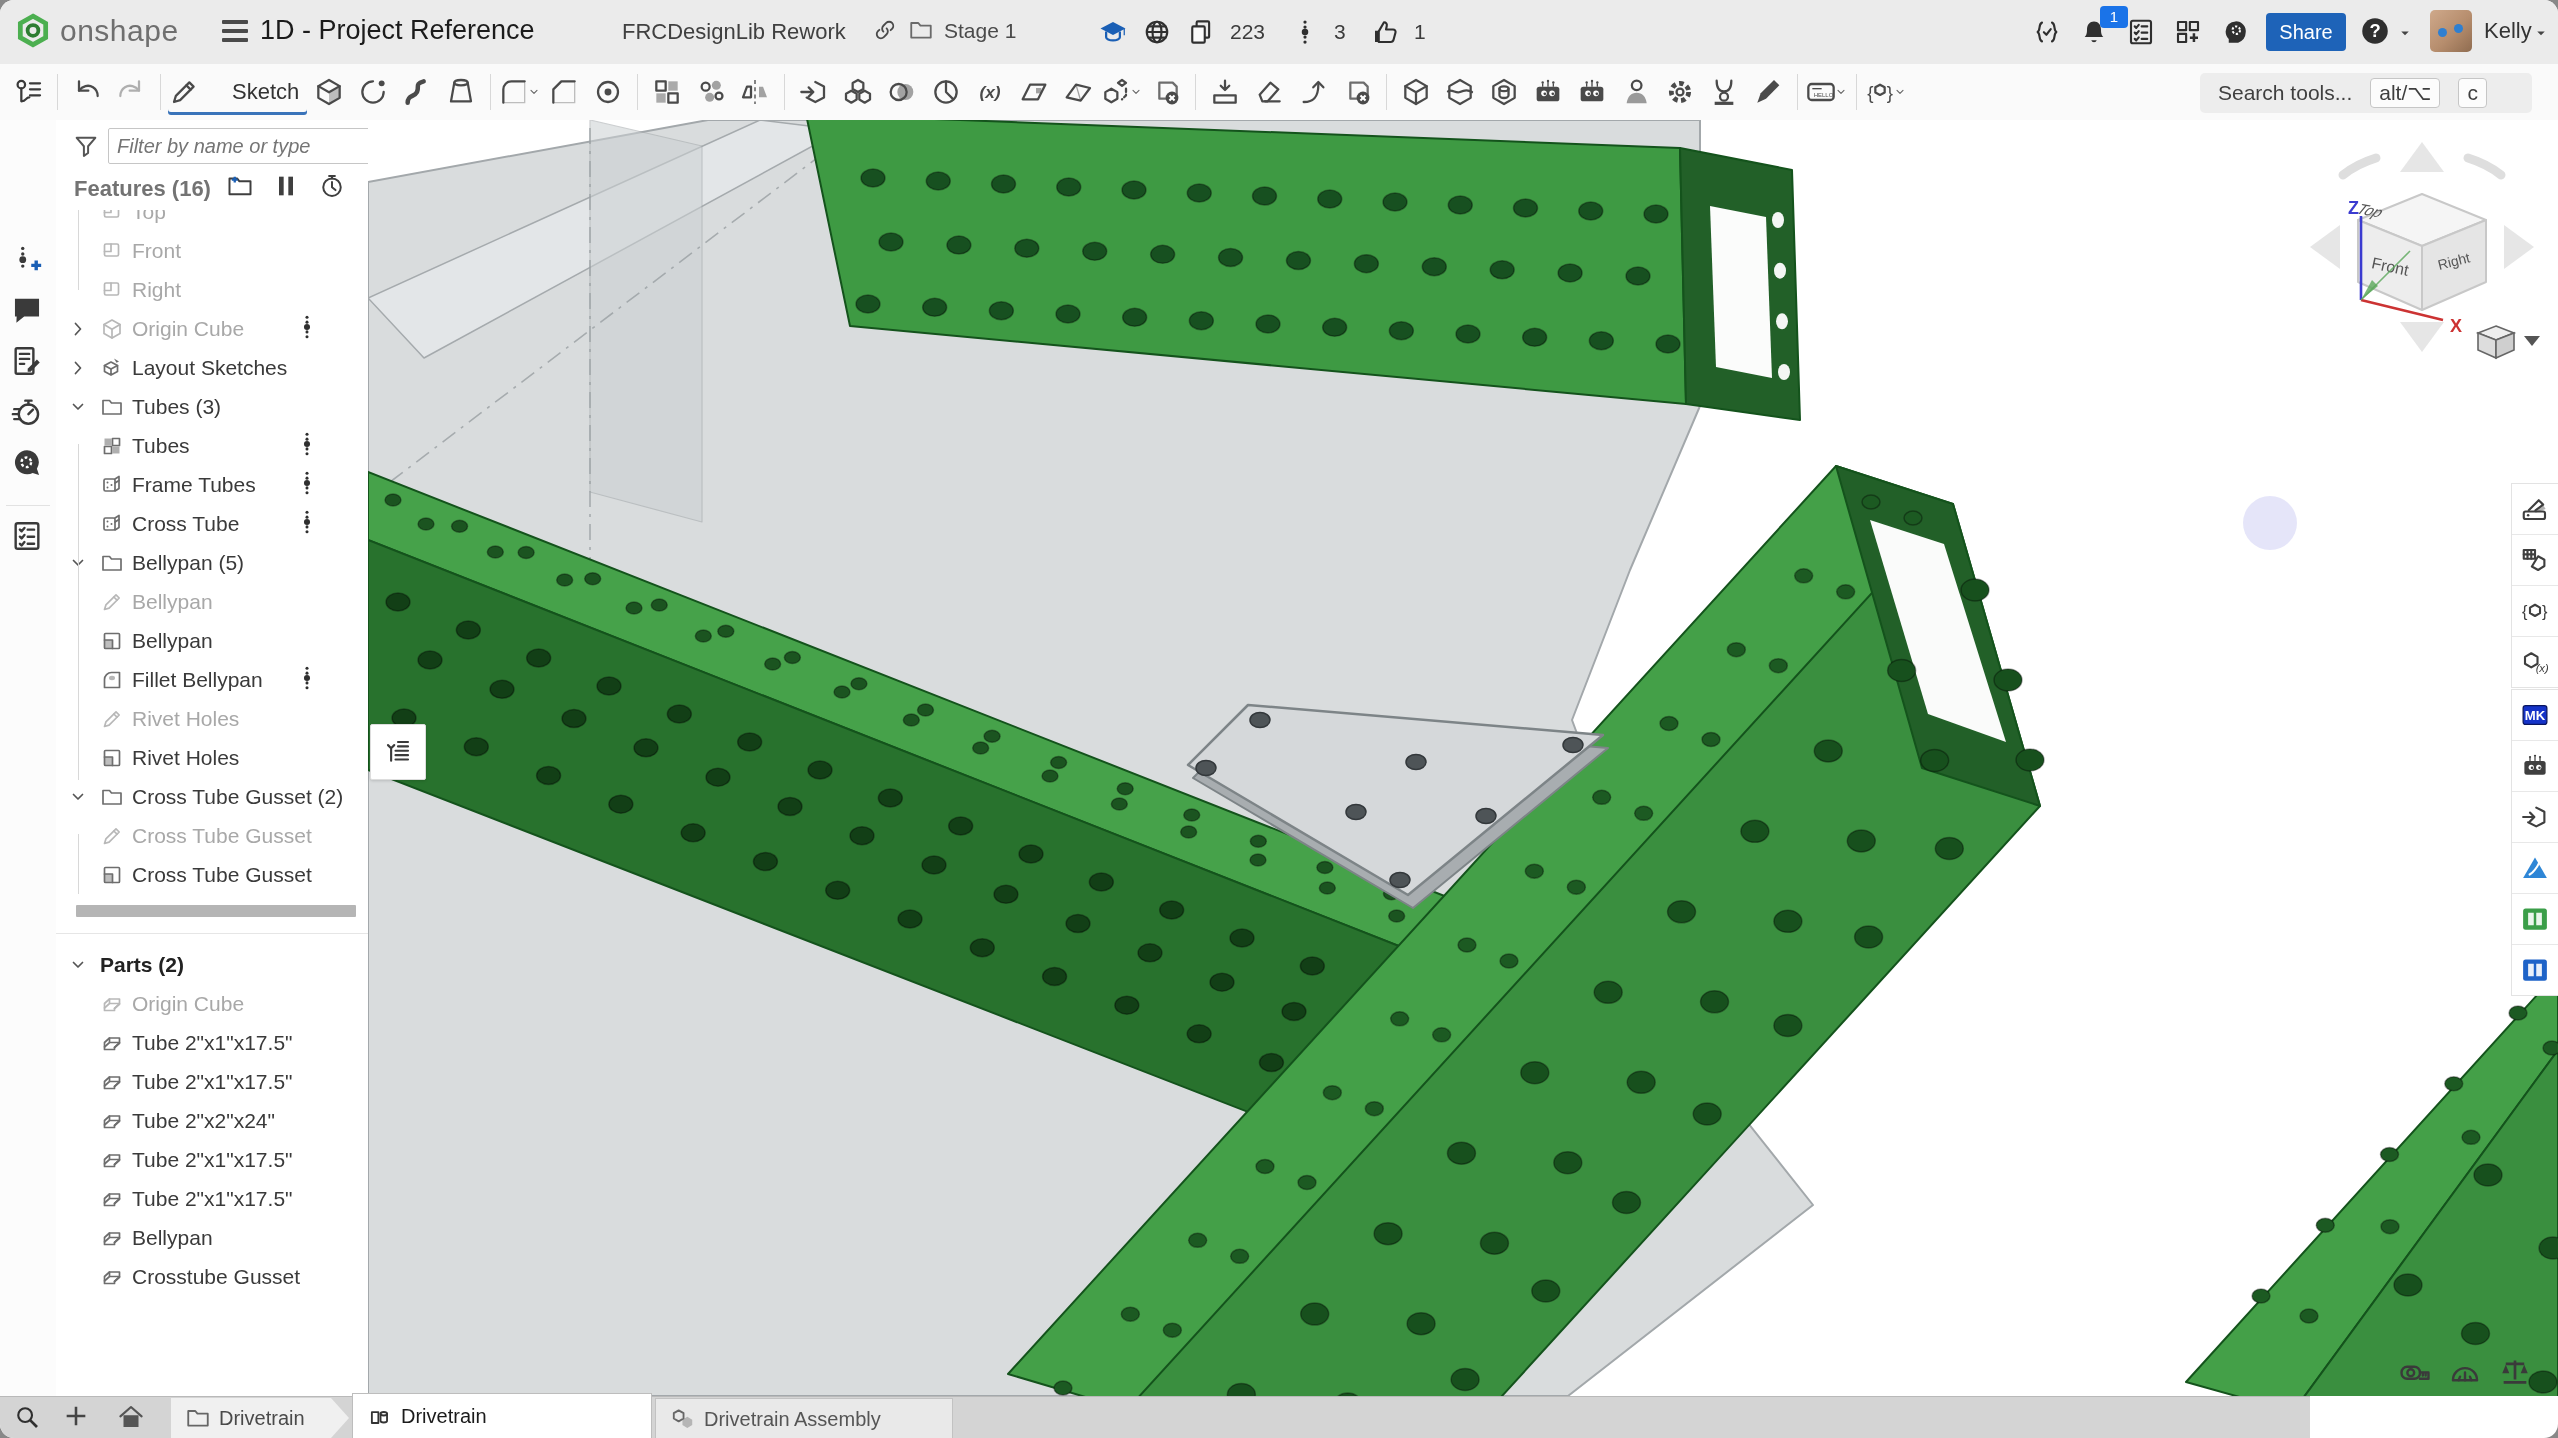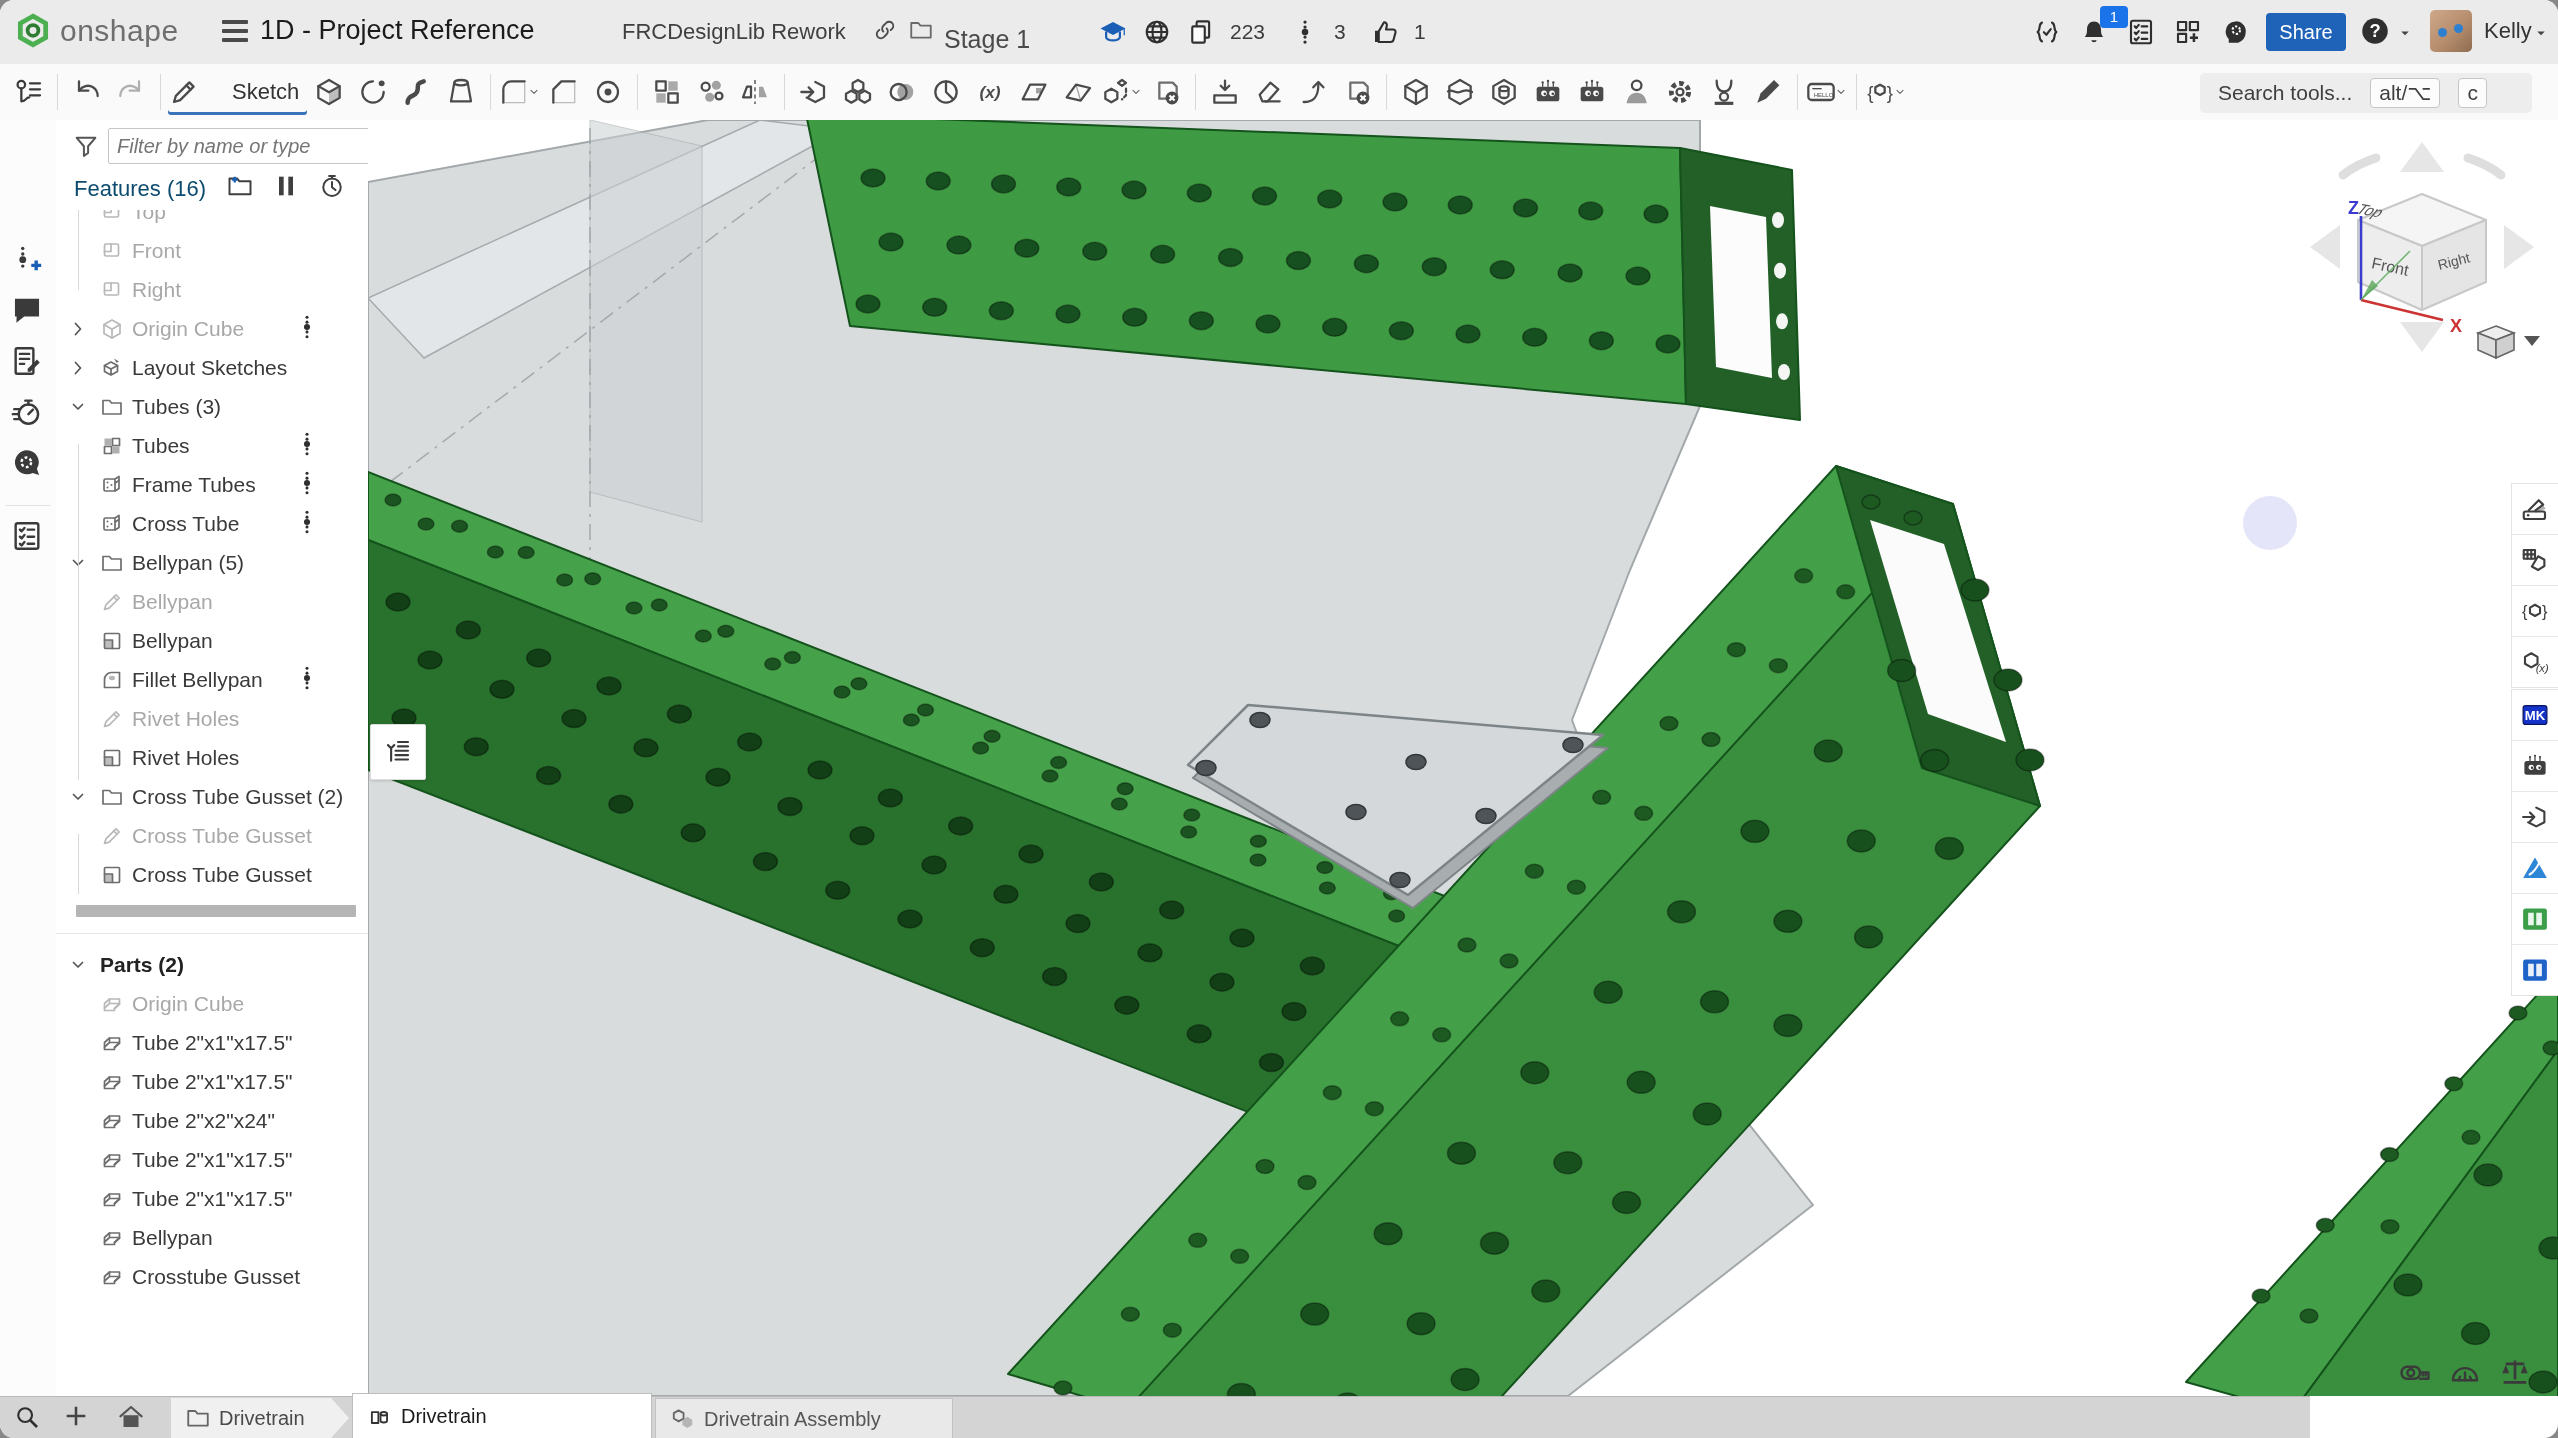--- a/index.html
+++ b/index.html
@@ -9,21 +9,21 @@
   
   .titlebar{position:absolute;left:0;top:0;width:2558px;height:64px;background:#ebebeb;border-bottom:1px solid #dcdcdc;}
   .logo{position:absolute;left:14px;top:13px;width:38px;height:38px;}
   .wordmark{position:absolute;left:60px;top:14px;font-size:30px;color:#6f6f6f;letter-spacing:.5px;}
   .hamburger{position:absolute;left:222px;top:20px;width:26px;height:24px;cursor:pointer;}
   .hamburger div{height:4px;background:#4a4a4a;margin-bottom:5px;border-radius:1px;}
   .doc-title{position:absolute;left:260px;top:15px;font-size:27px;font-weight:normal;color:#1b1b1b;white-space:nowrap;}
   .doc-sub{position:absolute;left:622px;top:19px;font-size:22px;color:#404040;white-space:nowrap;}
   .tb-ic{position:absolute;top:17px;width:30px;height:30px;}
   .tb-val{position:absolute;top:20px;font-size:21px;color:#3c3c3c;}
-  .stage-label{position:absolute;left:944px;top:25px;font-size:25px;color:#4a4a4a;}
+  .stage-label{position:absolute;left:944px;top:19px;font-size:21px;color:#4a4a4a;}
   .badge{position:absolute;left:2100px;top:6px;min-width:22px;height:22px;background:#1a73e8;color:#fff;
     font-size:15px;border-radius:4px;text-align:center;line-height:22px;padding:0 3px;}
   .share-btn{position:absolute;left:2266px;top:13px;width:80px;height:38px;background:#1e63b8;color:#fff;
     font-size:20px;border:none;border-radius:4px;cursor:pointer;}
   .avatar{position:absolute;left:2430px;top:10px;width:42px;height:42px;border-radius:5px;overflow:hidden;
     background:linear-gradient(135deg,#cfa98b 0%,#b68d6d 55%,#8f6c50 100%);}
   .avatar i{position:absolute;left:8px;top:18px;width:9px;height:9px;border-radius:50%;background:#2f7fd0;}
   .avatar b{position:absolute;left:24px;top:14px;width:9px;height:9px;border-radius:50%;background:#2f7fd0;}
   .user-name{position:absolute;left:2484px;top:18px;font-size:22px;color:#333;}
   
@@ -41,21 +41,21 @@
   .key{font-size:17px;color:#555;background:#fcfcfc;border:1px solid #c6c6c6;border-radius:4px;
     padding:2px 8px;margin-left:8px;}
   
   .rail{position:absolute;left:0;top:120px;width:56px;bottom:42px;background:#fcfcfc;border-right:1px solid #ececec;}
   .rail .ric{position:absolute;left:10px;width:36px;height:36px;cursor:pointer;}
   .rail .rdiv{position:absolute;left:6px;width:44px;height:1px;background:#e2e2e2;}
   
   .panel{position:absolute;left:56px;top:120px;width:312px;bottom:42px;background:#fff;border-right:1px solid #d5d5d5;}
   .filter-input{position:absolute;left:52px;top:8px;width:244px;height:34px;border:1px solid #c6c6c6;border-radius:2px;
     font-style:italic;font-size:20px;color:#555;padding:0 8px;font-family:"Liberation Sans",sans-serif;}
-  .feat-head{position:absolute;left:18px;top:56px;font-size:22px;font-weight:normal;color:#0c4a6e;}
+  .feat-head{position:absolute;left:18px;top:56px;font-size:22px;font-weight:bold;color:#737373;}
   .ph-ic{position:absolute;top:52px;width:30px;height:30px;cursor:pointer;}
   .tree{position:absolute;left:0;top:90px;right:0;height:704px;overflow:hidden;}
   .row{position:relative;height:39px;display:flex;align-items:center;font-size:21px;color:#3a3a3a;cursor:pointer;}
   .row .rc{position:absolute;left:10px;width:24px;height:24px;}
   .row .ri{position:absolute;left:44px;width:24px;height:24px;}
   .row .rl{position:absolute;left:76px;white-space:nowrap;}
   .row .rd{position:absolute;left:238px;width:24px;height:30px;}
   .row.gray{color:#a8a8a8;}
   .guide{position:absolute;width:1px;background:#d8d8d8;left:22px;}
   .hscroll{position:absolute;left:20px;top:785px;width:280px;height:12px;background:#b5b5b5;border-radius:1px;}

